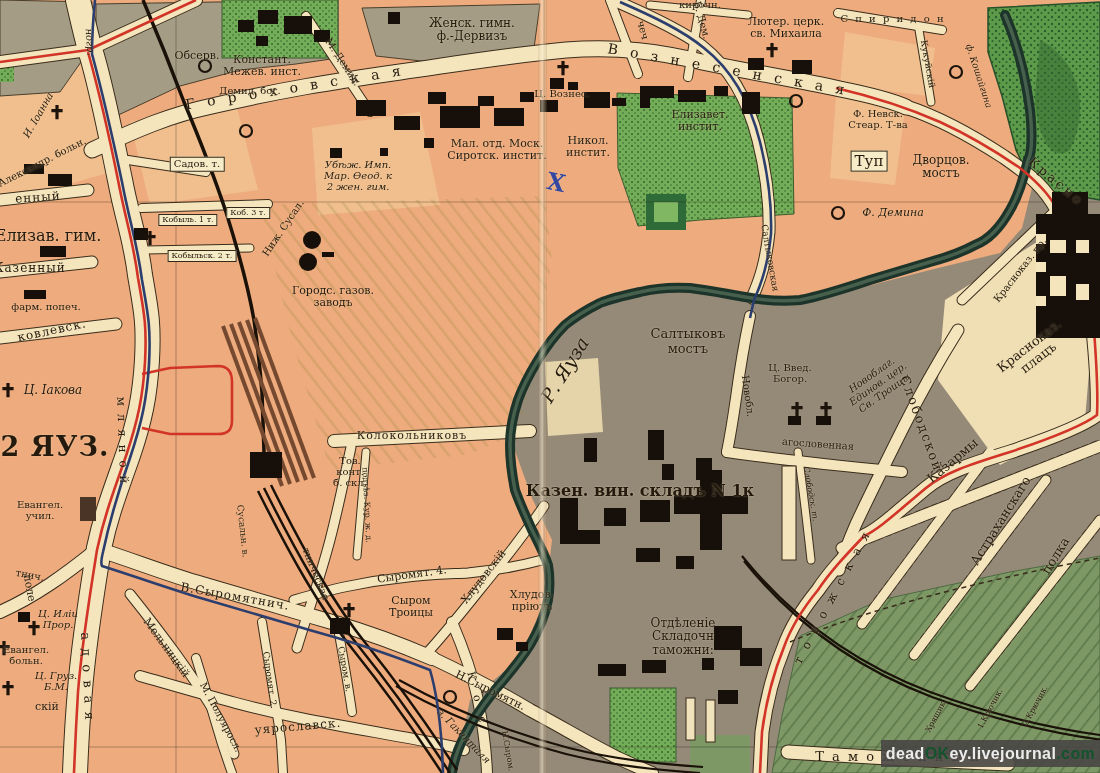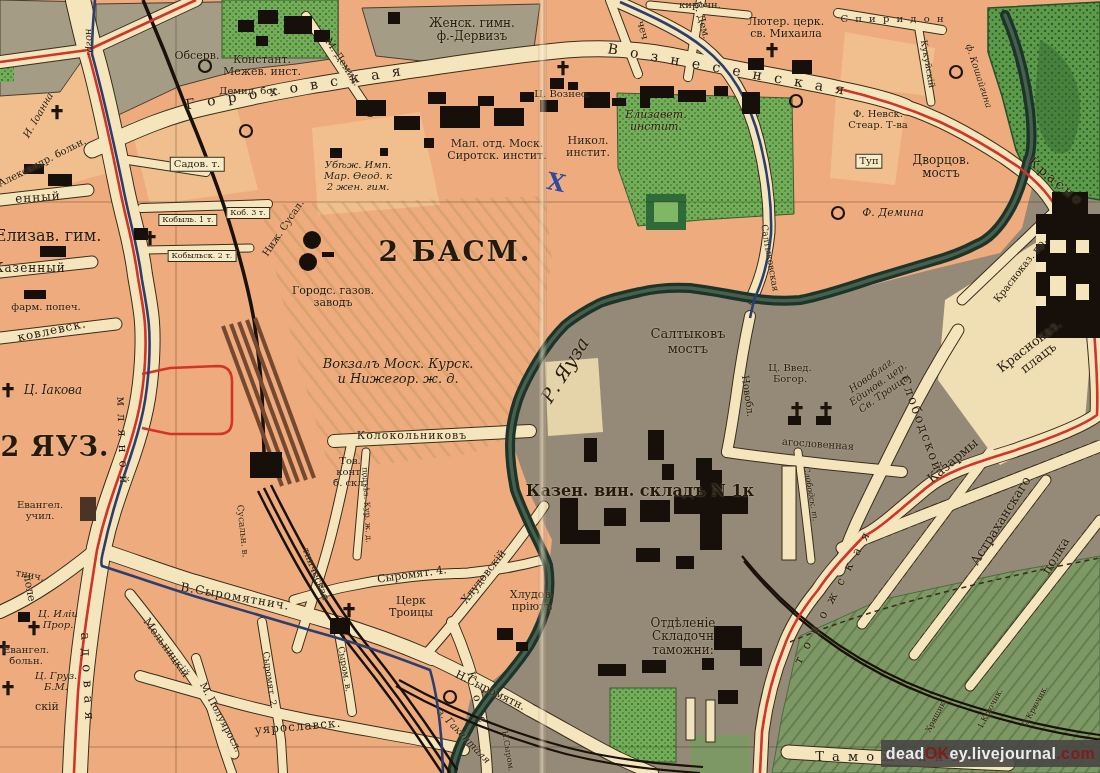--- a/index.html
+++ b/index.html
@@ -15,21 +15,21 @@
   .lbl{position:absolute;color:#241a0e;text-align:center;line-height:1.12;white-space:pre-line;
        font-family:"DejaVu Serif",serif;text-shadow:0 0 2px rgba(244,229,189,.55)}
   .lbl.it{font-style:italic}
   .lbl.b{font-weight:bold}
   .lbl.box{background:#f6ecc8;border:1px solid #33281a;padding:0 3px;line-height:1.25;white-space:nowrap}
   #crease{position:absolute;left:538px;top:0;width:9px;height:773px;pointer-events:none;
           background:linear-gradient(90deg,rgba(90,60,30,.10),rgba(255,243,215,.5) 45%,rgba(120,80,40,.16))}
   #watermark{position:absolute;left:881px;top:740px;width:219px;height:27px;background:rgba(72,70,68,.9);
              color:#ececec;font:bold 16px "Liberation Sans",sans-serif;display:flex;align-items:center;
              justify-content:center;letter-spacing:.4px}
-  #watermark .red{color:#7f1d1d}
+  #watermark .red{color:#14532d}
 </style>
 </head>
 <body>
 
 <div id="stage">
 <svg width="1100" height="773" viewBox="0 0 1100 773">
   <defs>
     <pattern id="stip" width="6" height="6" patternUnits="userSpaceOnUse">
       <rect width="6" height="6" fill="#74ad58"></rect>
           <circle cx="2" cy="2" r="1" fill="#33672f"></circle>
@@ -361,21 +361,20 @@
     <circle class="ring" cx="796" cy="101" r="6"></circle>
         <circle class="ring" cx="838" cy="213" r="6"></circle>
     <circle class="ring" cx="450" cy="697" r="6"></circle>
         <circle class="ring" cx="956" cy="72" r="6"></circle>
   </g>
 
   <polygon points="545,362 598,358 603,432 548,436" fill="#e9d8ac" opacity=".95"></polygon>
 </svg>
 
 <div id="labels">
-      <div class="lbl b" style="left: 455px; top: 252px; font-size: 28px; letter-spacing: 2px; transform: translate(-50%, -50%) rotate(0deg);">2 БАСМ.</div>
       <div class="lbl b" style="left: 55px; top: 447px; font-size: 27px; letter-spacing: 1px; transform: translate(-50%, -50%) rotate(0deg);">2 ЯУЗ.</div>
       <div class="lbl" style="left: 295px; top: 88px; font-size: 14px; letter-spacing: 4px; transform: translate(-50%, -50%) rotate(-9deg);">Г о р о х о в с к а я</div>
       <div class="lbl" style="left: 728px; top: 70px; font-size: 14px; letter-spacing: 4px; transform: translate(-50%, -50%) rotate(10deg);">В о з н е с е н с к а я</div>
       <div class="lbl" style="left: 187px; top: 56px; font-size: 11px; transform: translate(-50%, -50%) rotate(0deg); padding-left: 20px;">Обсерв.</div>
       <div class="lbl" style="left: 250px; top: 91px; font-size: 10px; transform: translate(-50%, -50%) rotate(0deg);">Демид. бог.</div>
       <div class="lbl" style="left: 262px; top: 66px; font-size: 11px; transform: translate(-50%, -50%) rotate(0deg);">Констант.
 Межев. инст.</div>
       <div class="lbl" style="left: 472px; top: 30px; font-size: 12px; transform: translate(-50%, -50%) rotate(0deg);">Женск. гимн.
 ф.-Дервизъ</div>
       <div class="lbl" style="left: 343px; top: 62px; font-size: 10px; transform: translate(-50%, -50%) rotate(56deg);">М. Демид.</div>
@@ -386,25 +385,25 @@
 Сиротск. инстит.</div>
       <div class="lbl" style="left: 588px; top: 147px; font-size: 11px; transform: translate(-50%, -50%) rotate(0deg);">Никол.
 инстит.</div>
       <div class="lbl" style="left: 562px; top: 94px; font-size: 10px; transform: translate(-50%, -50%) rotate(0deg);">Ц. Вознес.</div>
       <div class="lbl" style="left: 786px; top: 28px; font-size: 11px; transform: translate(-50%, -50%) rotate(0deg);">Лютер. церк.
 св. Михаила</div>
       <div class="lbl" style="left: 700px; top: 5px; font-size: 10px; transform: translate(-50%, -50%) rotate(0deg);">кирочн.</div>
       <div class="lbl" style="left: 893px; top: 19px; font-size: 10px; letter-spacing: 2px; transform: translate(-50%, -50%) rotate(0deg);">С п и р и д о н</div>
       <div class="lbl" style="left: 928px; top: 64px; font-size: 9px; transform: translate(-50%, -50%) rotate(80deg);">Кукуйскій</div>
       <div class="lbl it" style="left: 979px; top: 76px; font-size: 9px; transform: translate(-50%, -50%) rotate(72deg);">ф. Кошайгина</div>
-      <div class="lbl" style="left: 656px; top: 121px; font-size: 11px; transform: translate(-50%, -50%) rotate(0deg); font-style: italic;">Елизавет.
+      <div class="lbl" style="left: 700px; top: 121px; font-size: 11px; transform: translate(-50%, -50%) rotate(0deg);">Елизавет.
 инстит.</div>
       <div class="lbl" style="left: 878px; top: 119px; font-size: 10px; transform: translate(-50%, -50%) rotate(0deg);">Ф. Невск.
 Стеар. Т-ва</div>
-      <div class="lbl box" style="left: 869px; top: 161px; font-size: 10px; transform: translate(-50%, -50%) rotate(0deg);">Туп</div>
+      <div class="lbl box" style="left: 869px; top: 161px; font-size: 15px; transform: translate(-50%, -50%) rotate(0deg);">Туп</div>
       <div class="lbl" style="left: 941px; top: 167px; font-size: 12px; transform: translate(-50%, -50%) rotate(0deg);">Дворцов.
 мостъ</div>
       <div class="lbl it" style="left: 893px; top: 213px; font-size: 11px; transform: translate(-50%, -50%) rotate(0deg);">Ф. Демина</div>
       <div class="lbl" style="left: 1056px; top: 182px; font-size: 13px; letter-spacing: 3px; transform: translate(-50%, -50%) rotate(40deg);">Красно</div>
       <div class="lbl" style="left: 1020px; top: 270px; font-size: 10px; transform: translate(-50%, -50%) rotate(-52deg);">Красноказ. пр.</div>
       <div class="lbl" style="left: 1034px; top: 352px; font-size: 13px; transform: translate(-50%, -50%) rotate(-38deg);">Красноказ.
 плацъ</div>
       <div class="lbl" style="left: 770px; top: 258px; font-size: 9px; transform: translate(-50%, -50%) rotate(80deg);">Салтыковская</div>
       <div class="lbl" style="left: 688px; top: 342px; font-size: 13px; transform: translate(-50%, -50%) rotate(0deg);">Салтыковъ
 мостъ</div>
@@ -431,38 +430,36 @@
       <div class="lbl" style="left: 991px; top: 709px; font-size: 8px; transform: translate(-50%, -50%) rotate(-62deg);">1.Крючик.</div>
       <div class="lbl" style="left: 1036px; top: 706px; font-size: 8px; transform: translate(-50%, -50%) rotate(-62deg);">2.Крючик.</div>
       <div class="lbl" style="left: 532px; top: 601px; font-size: 11px; transform: translate(-50%, -50%) rotate(0deg);">Хлудов.
 пріютъ</div>
       <div class="lbl" style="left: 484px; top: 577px; font-size: 11px; transform: translate(-50%, -50%) rotate(-52deg);">Хлудовскій</div>
       <div class="lbl" style="left: 490px; top: 691px; font-size: 11px; transform: translate(-50%, -50%) rotate(26deg);">Н.Сыромятн.</div>
       <div class="lbl" style="left: 507px; top: 751px; font-size: 8px; transform: translate(-50%, -50%) rotate(80deg);">Н.Сыром.</div>
       <div class="lbl it" style="left: 464px; top: 736px; font-size: 10px; transform: translate(-50%, -50%) rotate(46deg);">з. Гакенталя</div>
       <div class="lbl" style="left: 477px; top: 700px; font-size: 11px; letter-spacing: 6px; transform: translate(-50%, -50%) rotate(76deg);">К о с</div>
       <div class="lbl" style="left: 412px; top: 575px; font-size: 11px; transform: translate(-50%, -50%) rotate(-8deg);">Сыромят. 4.</div>
-      <div class="lbl" style="left: 411px; top: 607px; font-size: 11px; transform: translate(-50%, -50%) rotate(0deg);">Церк
+      <div class="lbl" style="left: 411px; top: 607px; font-size: 11px; transform: translate(-50%, -50%) rotate(0deg);">Сыром
 Троицы</div>
       <div class="lbl" style="left: 316px; top: 574px; font-size: 10px; transform: translate(-50%, -50%) rotate(68deg);">тническая</div>
       <div class="lbl" style="left: 270px; top: 680px; font-size: 9px; transform: translate(-50%, -50%) rotate(82deg);">Сыромят. 2.</div>
       <div class="lbl" style="left: 345px; top: 669px; font-size: 9px; transform: translate(-50%, -50%) rotate(80deg);">Сыром. в.</div>
       <div class="lbl" style="left: 298px; top: 727px; font-size: 12px; letter-spacing: 1px; transform: translate(-50%, -50%) rotate(-5deg);">уярославск.</div>
       <div class="lbl" style="left: 221px; top: 717px; font-size: 10px; transform: translate(-50%, -50%) rotate(62deg);">М. Полуяросл.</div>
       <div class="lbl" style="left: 166px; top: 648px; font-size: 11px; transform: translate(-50%, -50%) rotate(54deg);">Мельницкій</div>
       <div class="lbl" style="left: 235px; top: 597px; font-size: 12px; letter-spacing: 1px; transform: translate(-50%, -50%) rotate(10deg);">В.Сыромятнич.</div>
       <div class="lbl" style="left: 30px; top: 575px; font-size: 10px; transform: translate(-50%, -50%) rotate(10deg);">тнич.</div>
       <div class="lbl" style="left: 243px; top: 531px; font-size: 9px; transform: translate(-50%, -50%) rotate(84deg);">Сусальн. в.</div>
       <div class="lbl" style="left: 412px; top: 436px; font-size: 11px; letter-spacing: 1px; transform: translate(-50%, -50%) rotate(0deg);">Колокольниковъ</div>
       <div class="lbl" style="left: 350px; top: 472px; font-size: 10px; transform: translate(-50%, -50%) rotate(0deg);">Тов.
 конт.
 б. скл.</div>
       <div class="lbl" style="left: 366px; top: 505px; font-size: 8px; transform: translate(-50%, -50%) rotate(87deg);">подъѣз. Кур. ж. д.</div>
-      <div class="lbl it" style="left: 398px; top: 372px; font-size: 13px; transform: translate(-50%, -50%) rotate(0deg);">Вокзалъ Моск. Курск.
-и Нижегор. ж. д.</div>
       <div class="lbl" style="left: 333px; top: 297px; font-size: 11px; transform: translate(-50%, -50%) rotate(0deg);">Городс. газов.
 заводъ</div>
       <div class="lbl" style="left: 283px; top: 228px; font-size: 10px; transform: translate(-50%, -50%) rotate(-56deg);">Ниж. Сусал.</div>
       <div class="lbl box" style="left: 188px; top: 220px; font-size: 8px; transform: translate(-50%, -50%) rotate(0deg);">Кобыль. 1 т.</div>
       <div class="lbl box" style="left: 248px; top: 213px; font-size: 8px; transform: translate(-50%, -50%) rotate(0deg);">Коб. 3 т.</div>
       <div class="lbl box" style="left: 202px; top: 256px; font-size: 8px; transform: translate(-50%, -50%) rotate(0deg);">Кобыльск. 2 т.</div>
       <div class="lbl it" style="left: 53px; top: 391px; font-size: 12px; transform: translate(-50%, -50%) rotate(0deg);">Ц. Іакова</div>
       <div class="lbl" style="left: 52px; top: 331px; font-size: 12px; letter-spacing: 1px; transform: translate(-50%, -50%) rotate(-12deg);">ковлевск.</div>
       <div class="lbl" style="left: 30px; top: 269px; font-size: 12px; letter-spacing: 1px; transform: translate(-50%, -50%) rotate(0deg);">Казенный</div>
       <div class="lbl" style="left: 46px; top: 307px; font-size: 10px; transform: translate(-50%, -50%) rotate(0deg);">фарм. попеч.</div>

